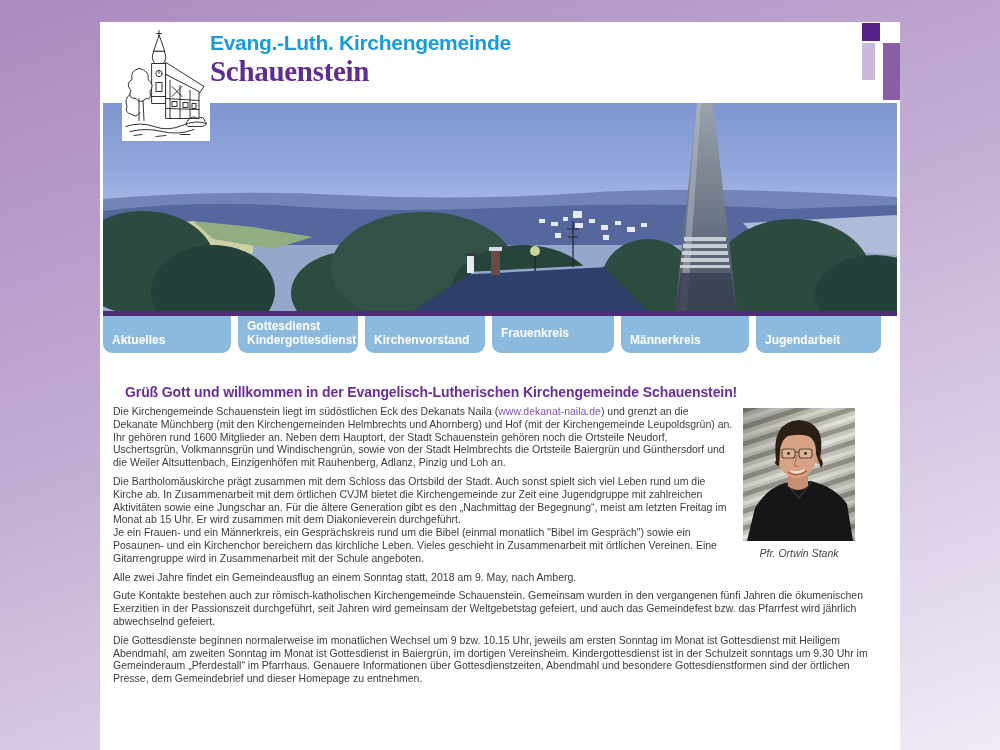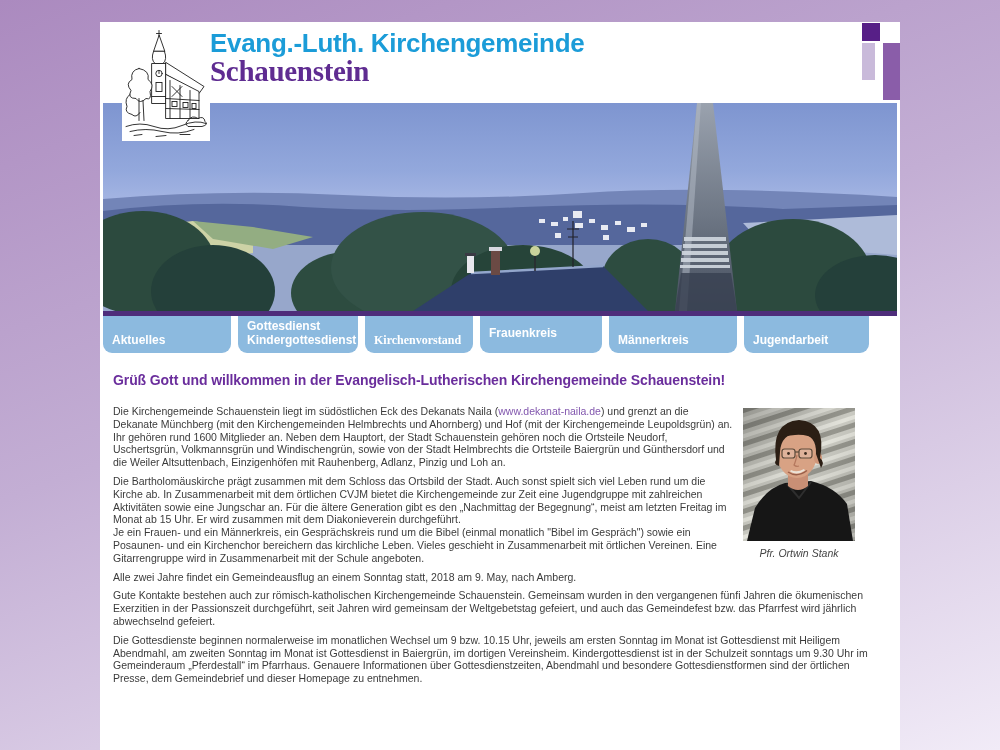--- a/index.html
+++ b/index.html
@@ -5,44 +5,44 @@
   html,body{margin:0;padding:0;}
   body{font-family:"Liberation Sans", sans-serif; background:#c9b6d8;}
   .stage{position:relative;width:1000px;height:750px;overflow:hidden;
          background:linear-gradient(160deg,#ab8abf 0%,#c3aed4 45%,#f1ebf7 100%);}
   .page{position:absolute;left:100px;top:22px;width:800px;height:728px;background:#ffffff;}
 
   
   .logo-box{position:absolute;left:22px;top:6px;width:88px;height:113px;background:#ffffff;z-index:6;cursor:pointer;}
   .logo-box svg{width:100%;height:100%;display:block;}
   .titles{position:absolute;left:110px;top:9px;z-index:5;}
-  .title1{font-size:26px;font-weight:bold;color:#1b9cd8;letter-spacing:-0.3px;line-height:24px;}
+  .title1{font-size:21px;font-weight:bold;color:#1b9cd8;letter-spacing:-0.3px;line-height:24px;}
   .title2{font-size:29px;font-weight:bold;color:#5f2c91;letter-spacing:-0.3px;line-height:32px;font-family:Liberation Serif, serif;}
   .sq{position:absolute;z-index:5;}
   .sq-dark{left:762px;top:1px;width:18px;height:18px;background:#571f87;}
   .sq-light{left:762px;top:21px;width:13px;height:37px;background:#c9bada;}
   .sq-mid{left:783px;top:21px;width:17px;height:57px;background:#8a5da9;}
 
   
   .banner{position:absolute;left:3px;top:81px;width:794px;height:208px;overflow:hidden;}
   .banner svg{width:100%;height:100%;display:block;}
 
   
   .navbar{position:absolute;left:3px;top:289px;width:794px;z-index:4;}
   .nav-rule{height:5px;background:#4e2d7a;}
   .tabs{display:flex;gap:7px;}
   .tab{display:flex;flex-direction:column;justify-content:flex-end;box-sizing:border-box;
        height:37px;padding:4px 8px 6px 9px;background:#8cbadf;color:#ffffff;
        font-size:12px;font-weight:bold;line-height:13.5px;border-radius:0 0 9px 9px;
        text-decoration:none;cursor:pointer;}
-  .tab.w0{width:128px;} .tab.w1{width:120px;} .tab.w2{width:108px;font-family:Liberation Serif, serif;}
+  .tab.w0{width:128px;} .tab.w1{width:120px;} .tab.w2{width:120px;}
   .tab.w3{width:122px;justify-content:center;} .tab.w4{width:128px;} .tab.w5{width:125px;}
 
   
-  .heading{position:absolute;left:13px;top:350px;width:740px;margin:0;
+  .heading{position:absolute;left:13px;top:350px;width:740px;margin:12px;
            font-size:14px;font-weight:bold;color:#6a2d9c;letter-spacing:-0.1px;}
   .content{position:absolute;left:13px;top:383px;width:774px;color:#3b3b3b;}
   .content p{margin:0 0 6px 0;font-size:10.5px;line-height:12.8px;}
   .lnk{color:#8257ae;text-decoration:none;cursor:pointer;}
   .portrait{float:right;width:112px;margin:3px 32px 6px 10px;}
   .photo{width:112px;height:133px;overflow:hidden;}
   .photo svg{width:100%;height:100%;display:block;}
   .caption{margin-top:6px;font-size:10.5px;font-style:italic;color:#444444;text-align:center;}
 </style>
 </head>

